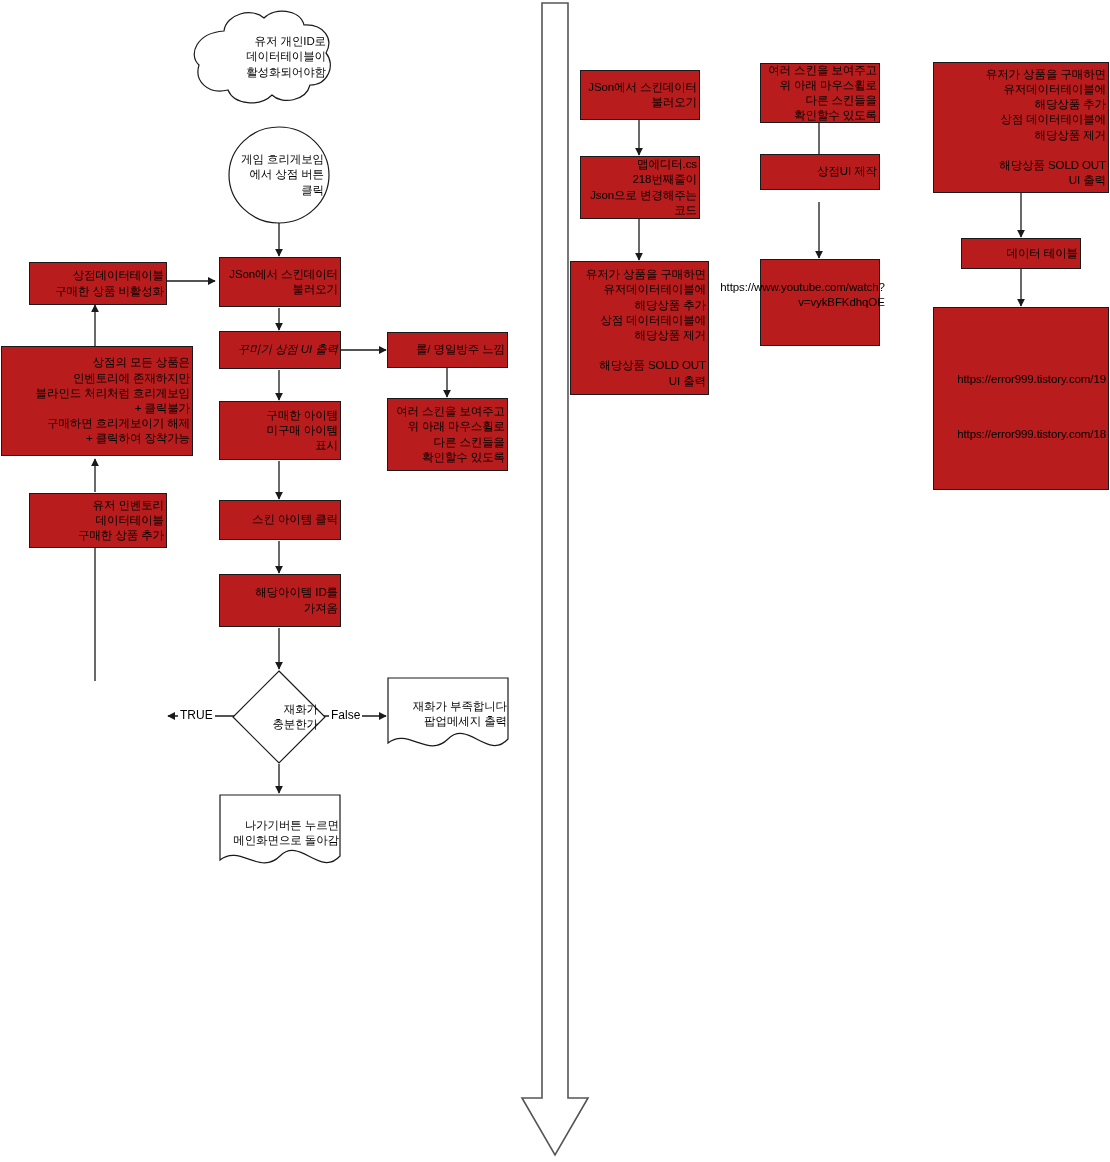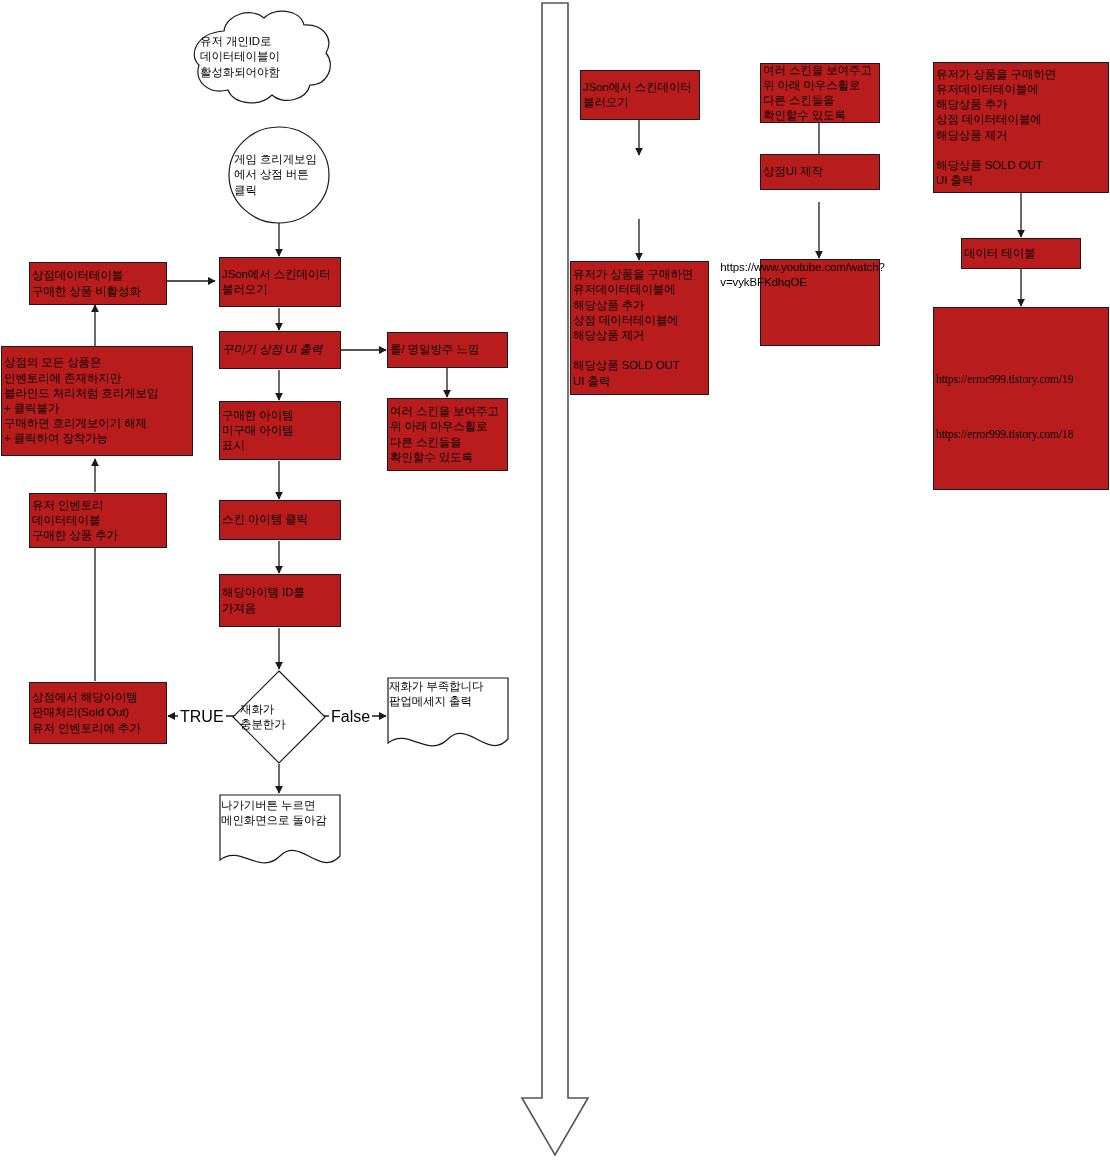--- a/index.html
+++ b/index.html
@@ -18,21 +18,21 @@
     background: #ffffff;
     overflow: hidden;
   }
   
   .node {
     position: absolute;
     box-sizing: border-box;
     display: flex;
     align-items: center;
     justify-content: center;
-    text-align: left;
+    text-align: right;
     font-size: 11.5px;
     line-height: 1.32;
     color: #000;
     white-space: pre-line;
     letter-spacing: -0.1px;
   }
   .box {
     border: 1.1px solid #1a1a1a;
     background: #b91c1c;
   }
@@ -42,40 +42,40 @@
     white-space: pre;
   }
   .node .txt {
     display: block;
     width: 100%;
     padding: 0 2px;
     box-sizing: border-box;
   }
   .node.top-text {
     align-items: flex-start;
-    padding-top: 0;
+    padding-top: 20px;
   }
   
   .svg-layer {
     position: absolute;
     left: 0;
     top: 0;
     width: 1110px;
     height: 1162px;
     pointer-events: none;
     overflow: visible;
   }
   .shape-svg {
     position: absolute;
     overflow: visible;
     pointer-events: none;
   }
   .edge-label {
     position: absolute;
-    font-size: 16px;
+    font-size: 12px;
     background: #ffffff;
     padding: 0 2px;
     line-height: 1;
     color: #000;
     white-space: nowrap;
   }
 </style>
 </head>
 <body>
 
@@ -222,25 +222,20 @@
   <svg class="shape-svg" style="left:219px; top:794px; width:122px; height:80px;" viewBox="0 0 122 80" xmlns="http://www.w3.org/2000/svg" preserveAspectRatio="none">
     <path d="M 1 1 L 121 1 L 121 62
              C 101 84, 81 42, 61 62
              C 41 82, 21 50, 1 66 Z" fill="#ffffff" stroke="#1a1a1a" stroke-width="1.2"></path>
   </svg>
   <div class="node top-text" style="left:219px; top:798px; width:122px; height:48px;">
     <span class="txt">나가기버튼 누르면
 메인화면으로 돌아감</span>
   </div>
 
-  <div class="node box" style="left:29px; top:682px; width:138px; height:62px;">
-    <span class="txt">상점에서 해당아이템
-판매처리(Sold Out)
-유저 인벤토리에 추가</span>
-  </div>
 
   <div class="node box" style="left:29px; top:493px; width:138px; height:55px;">
     <span class="txt">유저 인벤토리
 데이터테이블
 구매한 상품 추가</span>
   </div>
 
   <div class="node box" style="left:29px; top:262px; width:138px; height:43px;">
     <span class="txt">상점데이터테이블
 구매한 상품 비활성화</span>
@@ -253,20 +248,26 @@
 + 클릭불가
 구매하면 흐리게보이기 해제
 + 클릭하여 장착가능</span>
   </div>
 
   <div class="node box" style="left:580px; top:70px; width:120px; height:50px;">
     <span class="txt">JSon에서 스킨데이터
 불러오기</span>
   </div>
 
+  <div class="node box" style="left:580px; top:156px; width:120px; height:63px;">
+    <span class="txt">맵에디터.cs
+218번째줄이
+Json으로 변경해주는
+코드</span>
+  </div>
 
   <div class="node box" style="left:570px; top:261px; width:139px; height:134px;">
     <span class="txt">유저가 상품을 구매하면
 유저데이터테이블에
 해당상품 추가
 상점 데이터테이블에
 해당상품 제거
 
 해당상품 SOLD OUT
 UI 출력</span>
@@ -297,19 +298,19 @@
 
 해당상품 SOLD OUT
 UI 출력</span>
   </div>
 
   <div class="node box" style="left:961px; top:238px; width:120px; height:31px;">
     <span class="txt">데이터 테이블</span>
   </div>
 
   <div class="node box top-text" style="left:933px; top:307px; width:176px; height:183px; padding-top:30px;">
-    <span class="txt" style="font-size:11.5px; line-height:2.4;font-family:Liberation Serif, serif;">
+    <span class="txt" style="font-size:11.5px; line-height:2.4;">
       <span>https://error999.tistory.com/19</span><br>
       <span>https://error999.tistory.com/18</span>
     </span>
   </div>
 
 </div>
 
 </body></html>

